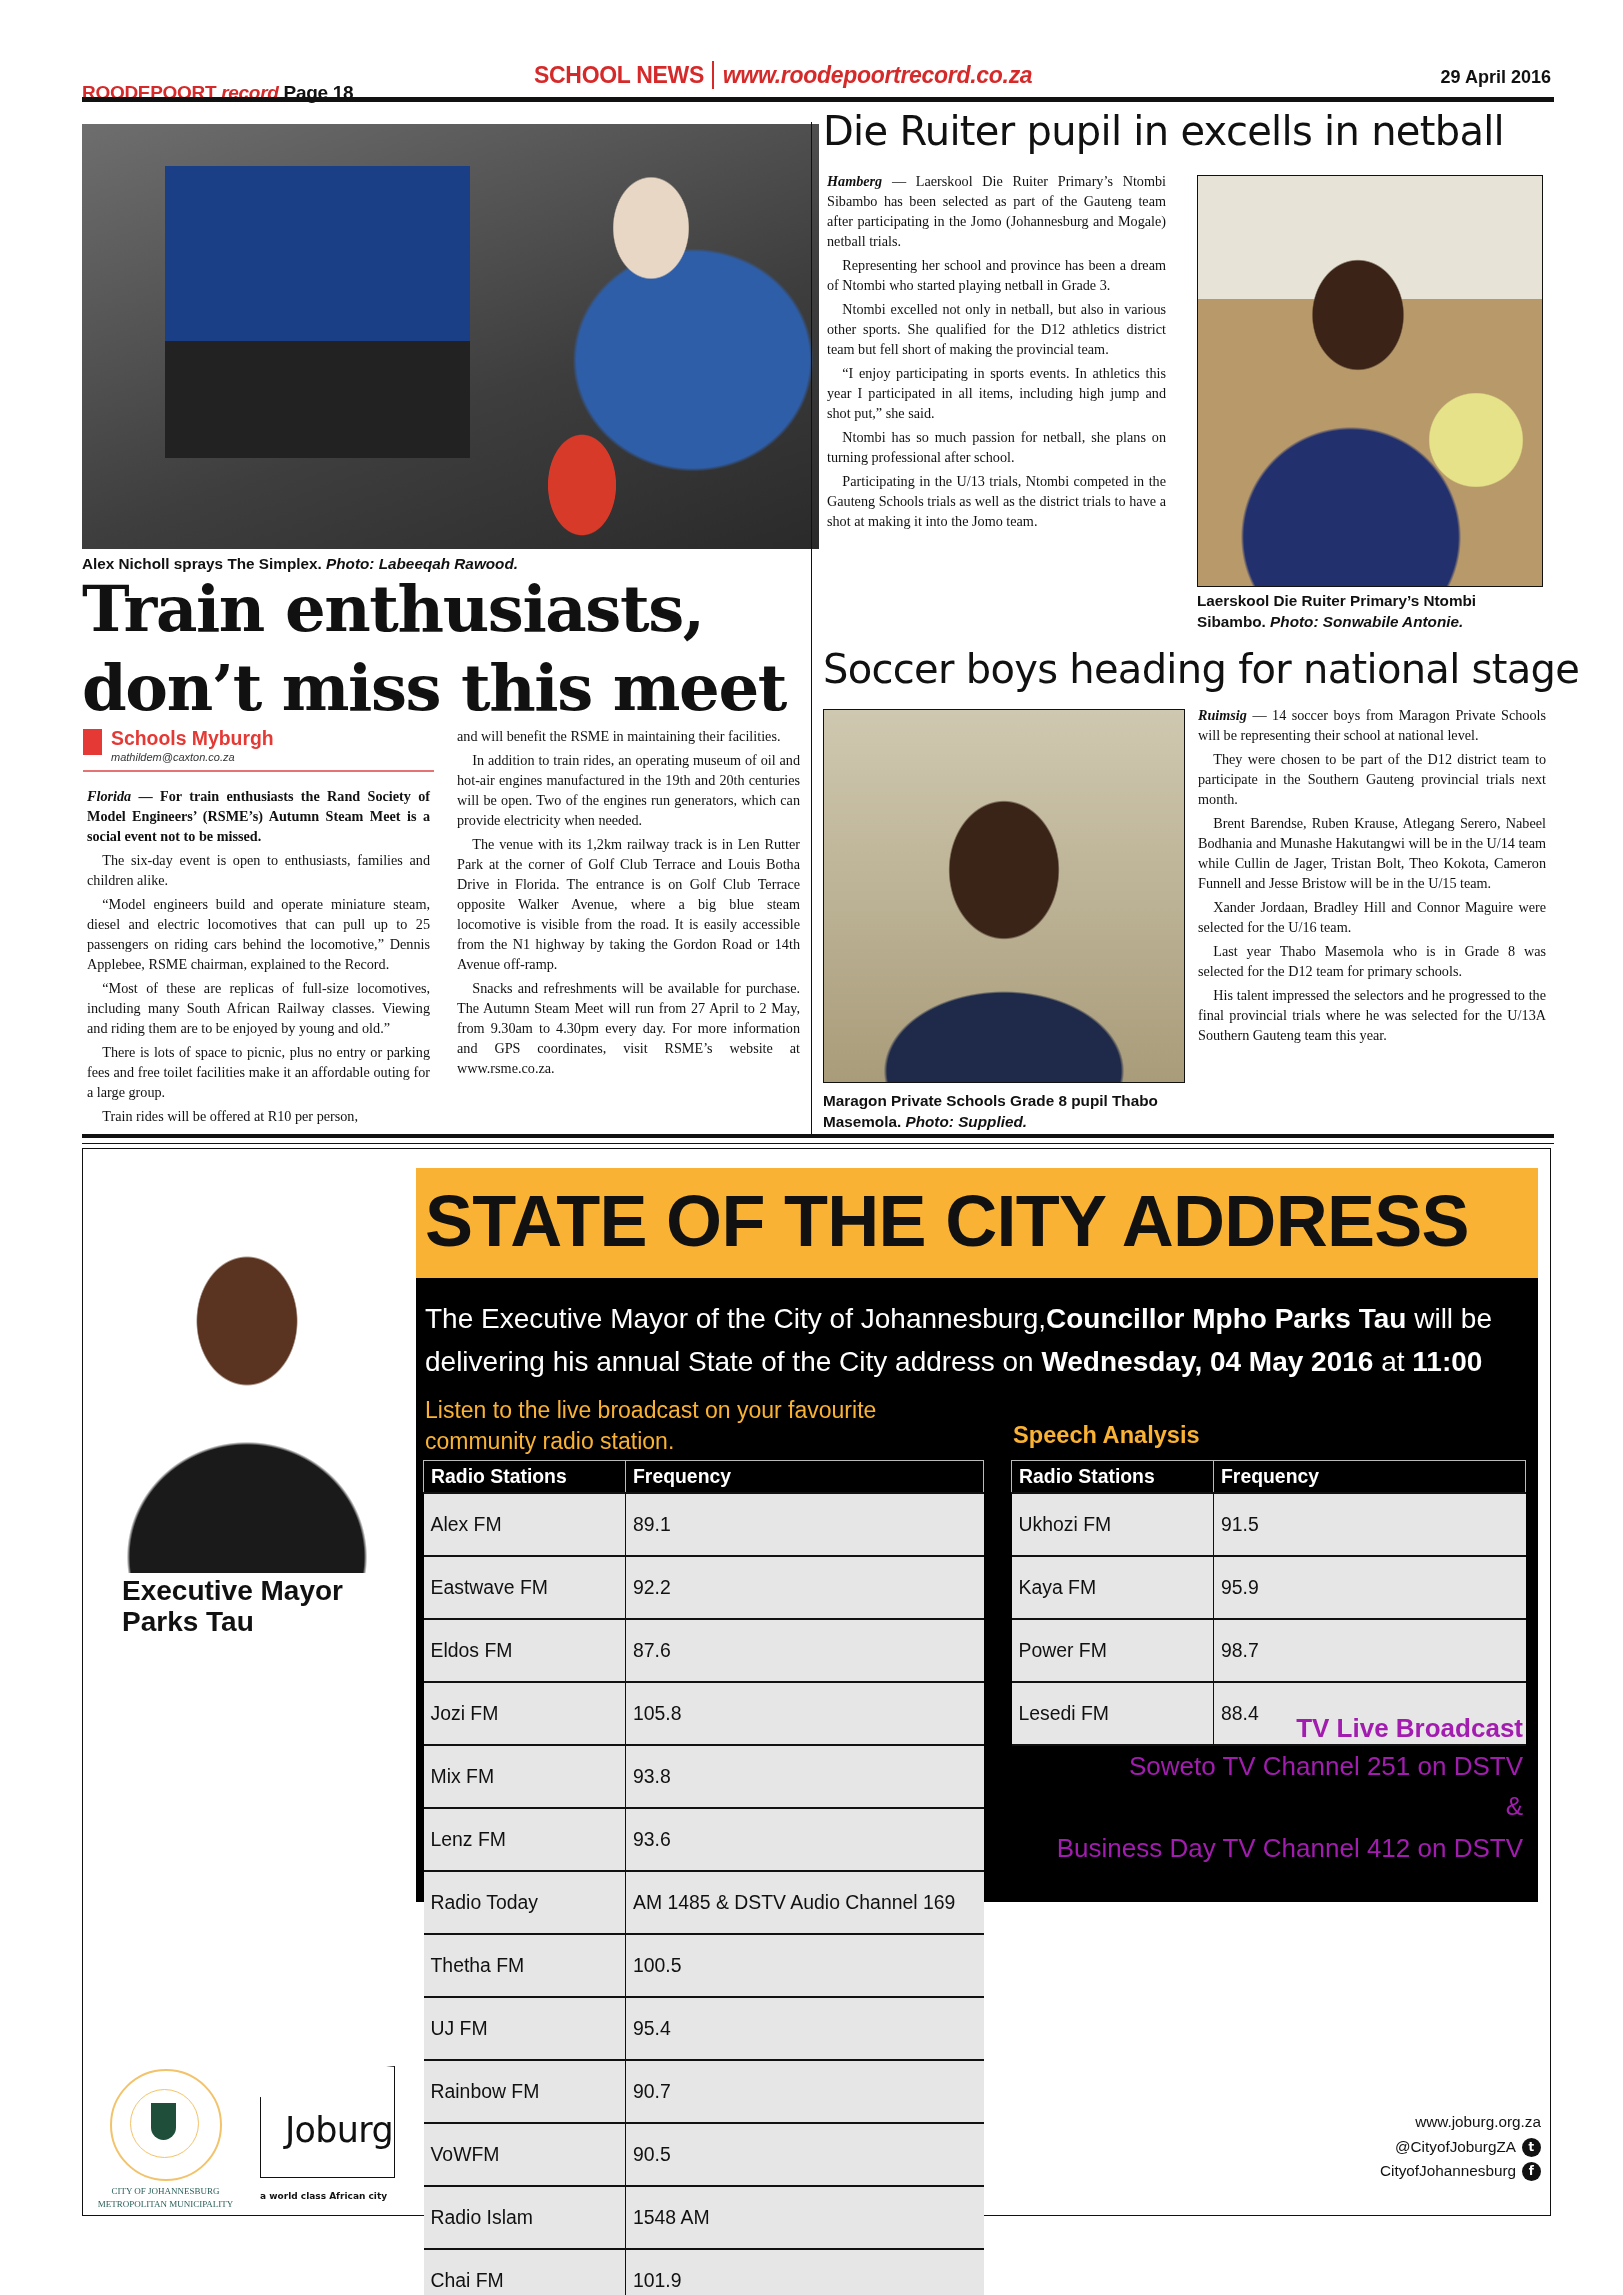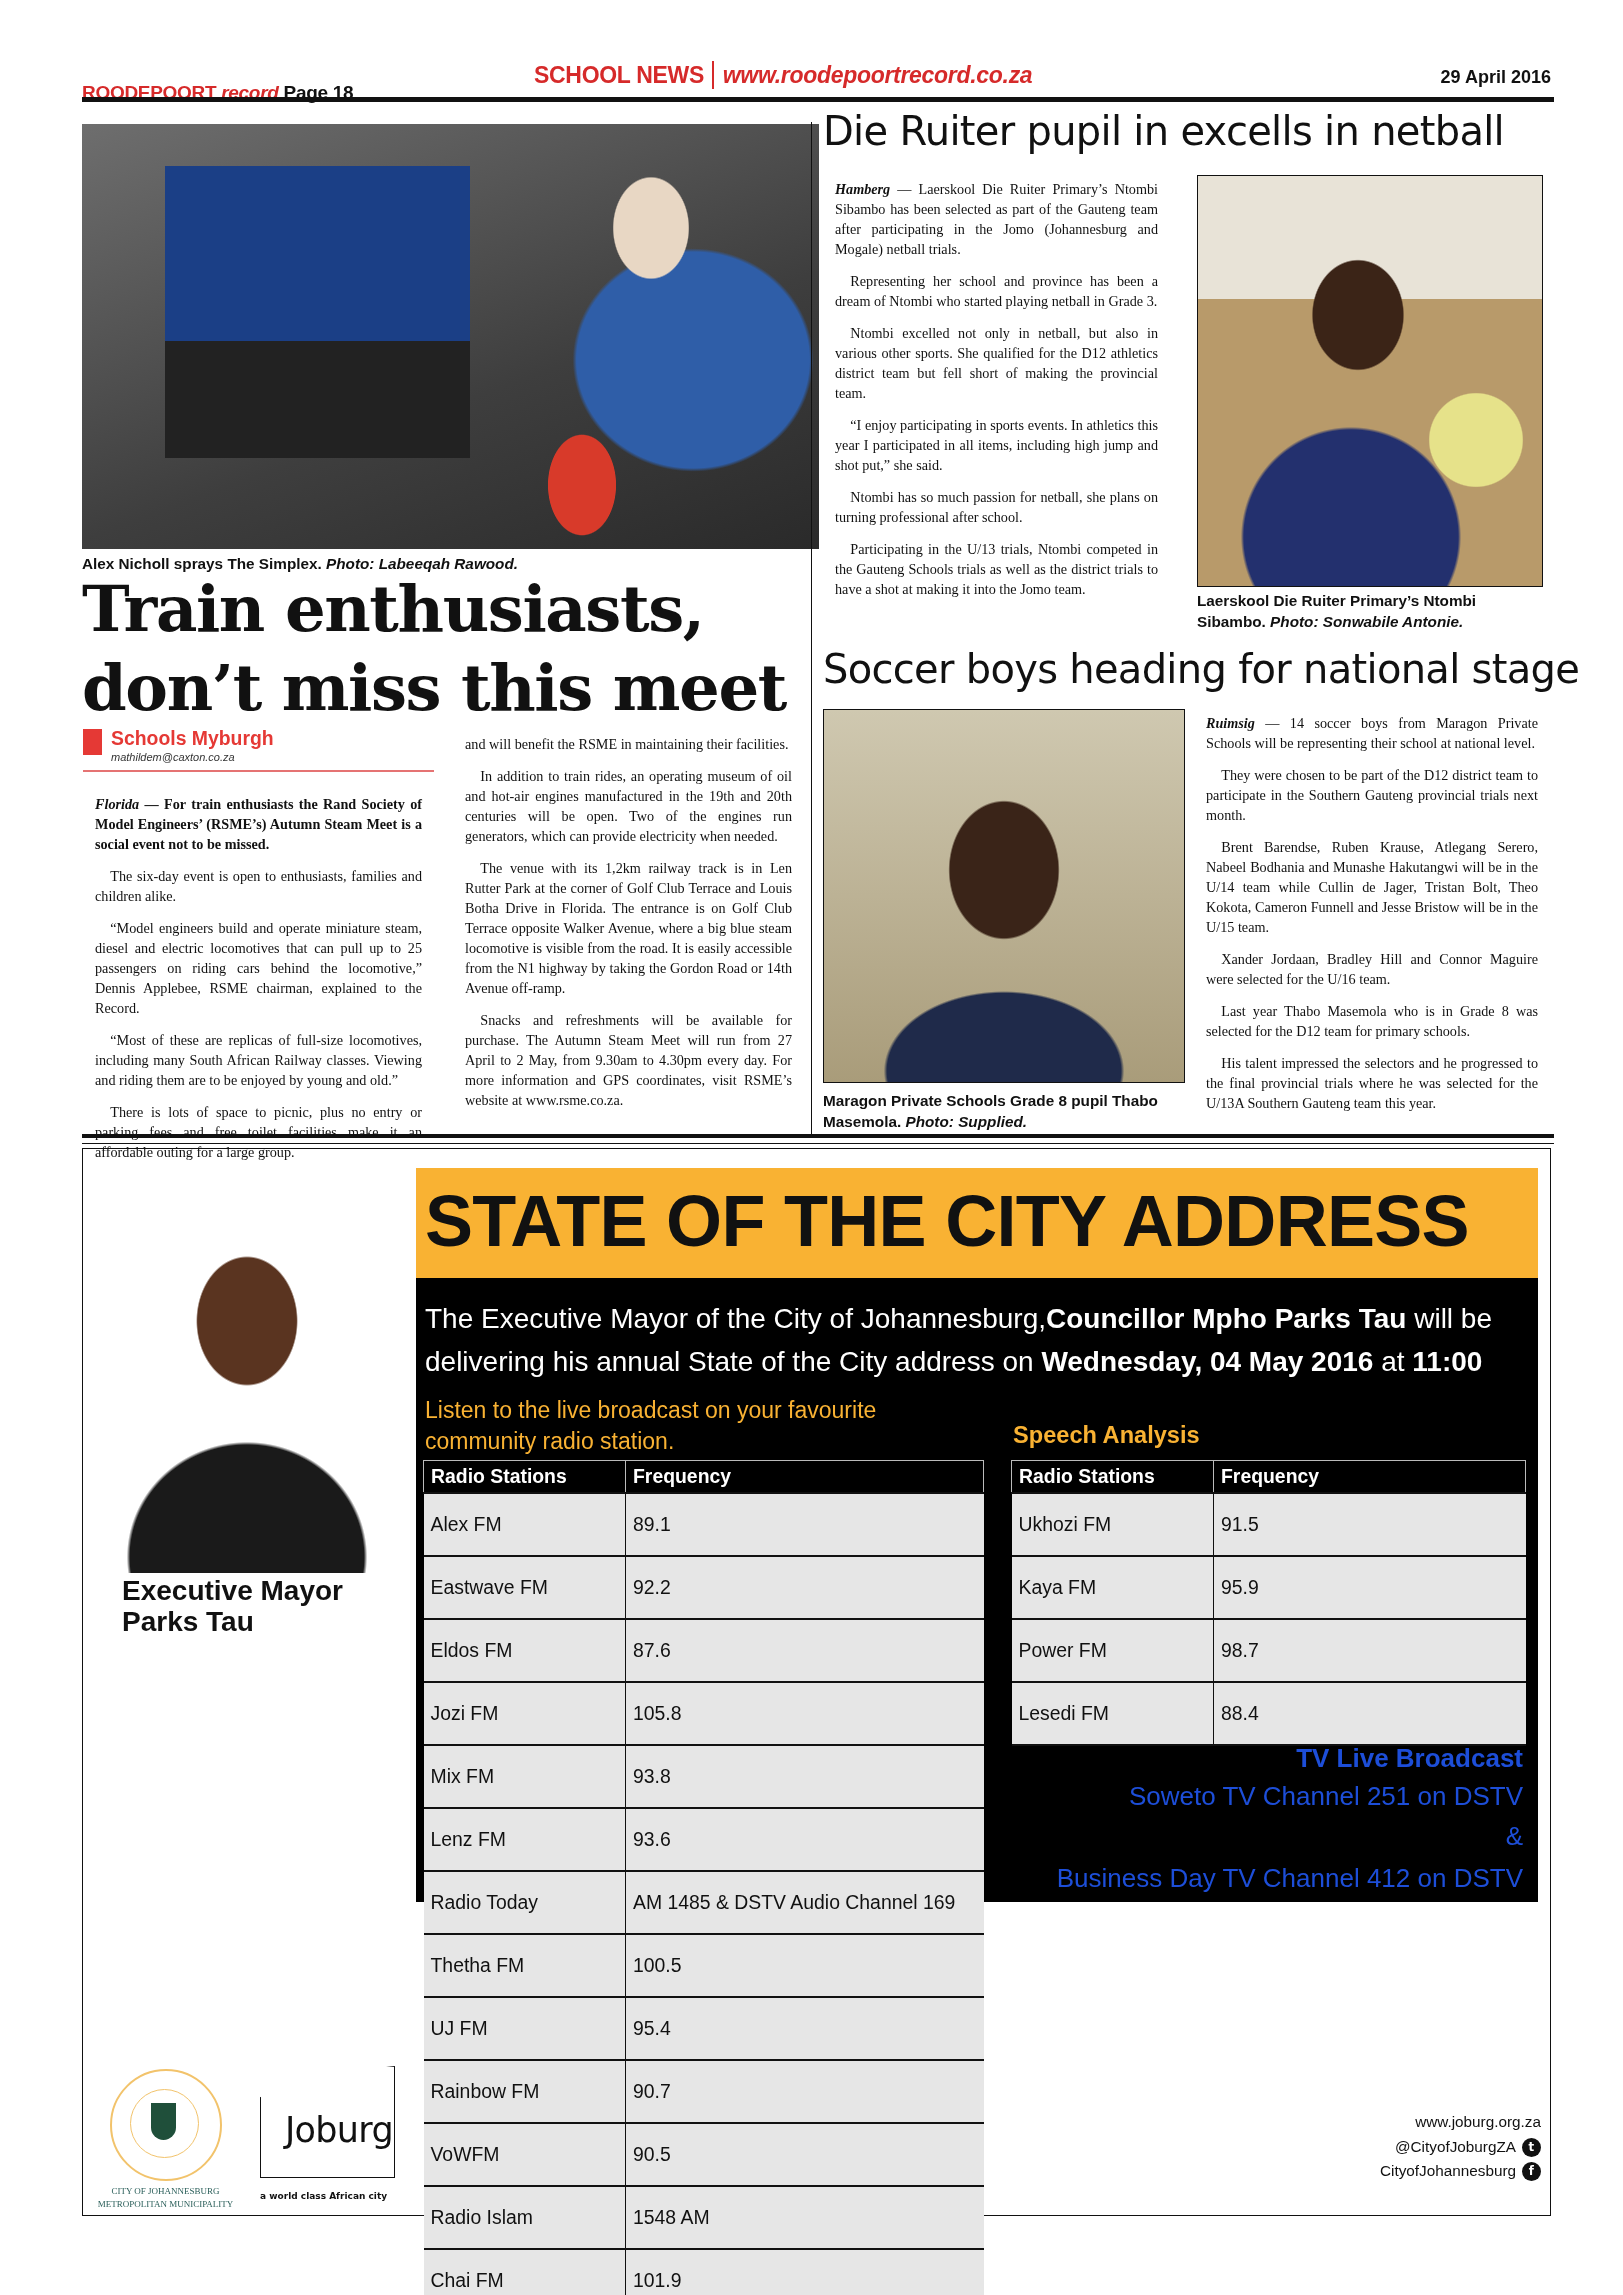--- a/index.html
+++ b/index.html
@@ -29,21 +29,21 @@
   .cap i{font-weight:bold;}
   .cap-train{left:82px;top:555px;}
   .headline-train{left:82px;top:569px;font-family:"DejaVu Serif",serif;font-weight:bold;font-size:64px;line-height:79px;letter-spacing:-1.4px;}
 
   .byline-box{left:83px;top:729px;width:19px;height:26px;background:#e53935;}
   .byline-name{left:111px;top:727px;font-family:"Liberation Sans",sans-serif;font-weight:bold;font-size:19.4px;color:#e53935;}
   .byline-email{left:111px;top:751px;font-family:"Liberation Sans",sans-serif;font-style:italic;font-size:11px;color:#333;}
   .byline-rule{left:83px;top:770px;width:351px;height:2.1px;background:#e57373;}
 
   .col{font-size:14.2px;line-height:20px;text-align:justify;}
-  .col p{margin:12px;text-indent:15.3px;font-family:Liberation Serif, serif;}
+  .col p{margin:4px;text-indent:15.3px;font-family:Liberation Serif, serif;}
   .col p.first{text-indent:0;}
   .col-a{left:83px;top:782px;width:351px;}
   .col-b{left:453px;top:722px;width:351px;}
   .col-c{left:823px;top:167px;width:347px;}
   .col-d{left:1194px;top:701px;width:356px;}
 
   .vline1{left:811px;top:122px;width:1.4px;height:1013px;background:#111;}
   .headline-netball{left:823px;top:108px;font-family:"DejaVu Sans",sans-serif;font-size:40px;letter-spacing:-0.7px;}
   .photo-netball{left:1197px;top:175px;width:344px;height:410px;border:1.4px solid #111;
     background:
@@ -82,21 +82,21 @@
 
   table.rt{border-collapse:collapse;font-family:"Liberation Sans",sans-serif;font-size:19.4px;position:absolute;}
   table.rt th{background:#000;color:#fff;text-align:left;font-weight:bold;padding:4.2px 7px;border:1.4px solid #bbb;}
   table.rt td{background:#e6e6e6;color:#111;padding:19px 7px;border:2.1px solid #111;border-left:0;border-right:0;}
   table.rt td:first-child{border-right:1.4px solid #111;}
   .rt-left{left:423px;top:1460px;width:561px;}
   .rt-left td:first-child,.rt-left th:first-child{width:187px;}
   .rt-right{left:1011px;top:1460px;width:515px;}
   .rt-right td:first-child,.rt-right th:first-child{width:187px;}
 
-  .tv{right:101px;font-family:"Liberation Sans",sans-serif;color:#1d4ed8;text-align:right;margin-top:30px;}
+  .tv{right:101px;font-family:"Liberation Sans",sans-serif;color:#a21caf;text-align:right;}
   .tv-title{top:1713px;font-weight:bold;font-size:26px;}
   .tv-line1{top:1751px;font-size:26px;}
   .tv-amp{top:1791px;font-size:26px;}
   .tv-line2{top:1833px;font-size:26px;}
 
   
   .seal{left:110px;top:2069px;width:108px;height:108px;border-radius:50%;border:2.1px solid #f2c36b;}
   .seal-inner{left:130px;top:2089px;width:67px;height:67px;border-radius:50%;border:1.4px solid #f2c36b;}
   .seal-shield{left:151px;top:2103px;width:25px;height:37px;background:#1f4f3a;border-radius:0 0 12.5px 12.5px;}
   .seal-text{left:96px;top:2185px;width:139px;text-align:center;font-family:"Liberation Serif",serif;font-size:9px;line-height:12.5px;color:#2b5f5a;}

